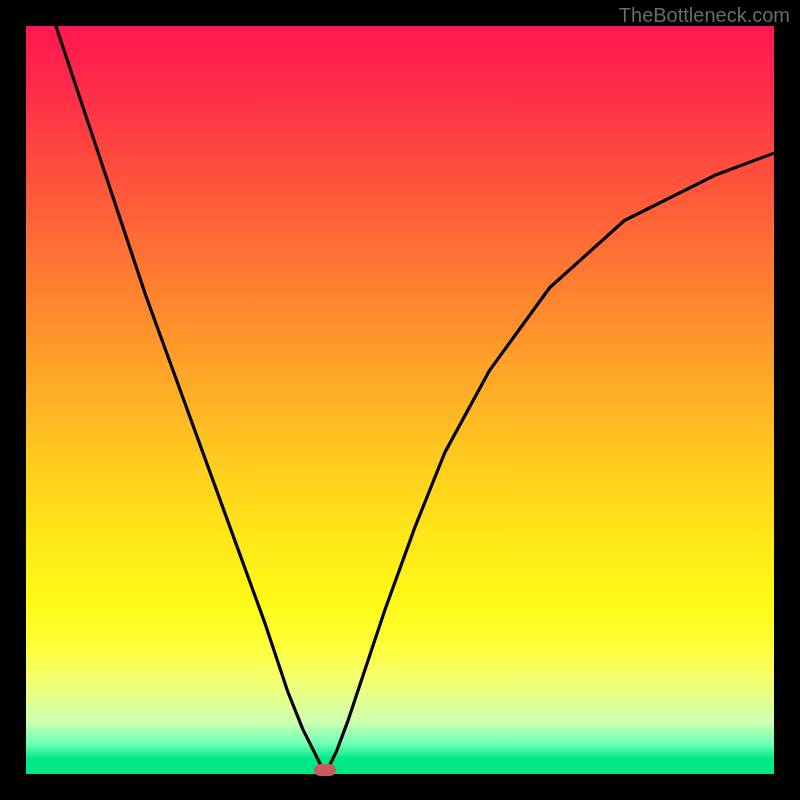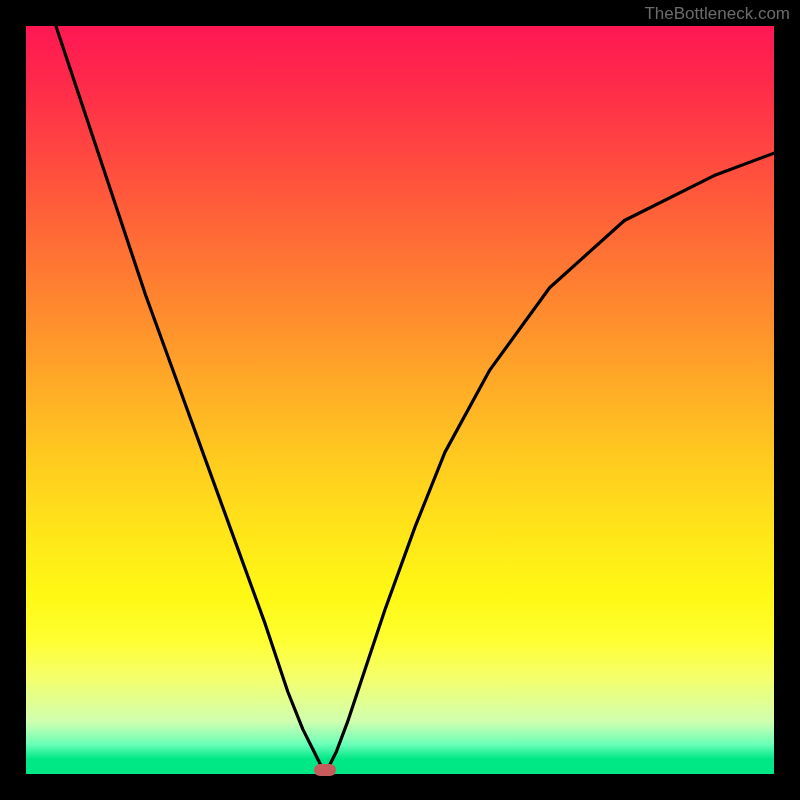--- a/index.html
+++ b/index.html
@@ -41,21 +41,21 @@
       #6bffb8 96%,
       #00e786 98%,
       #00e786 100%
     );
   }
   .watermark {
     position: absolute;
     top: 4px;
     right: 10px;
     color: #6b6b6b;
-    font-size: 17px;
+    font-size: 20px;
     font-weight: 500;
     z-index: 10;
   }
   svg.curve {
     position: absolute;
     top: 0;
     left: 0;
     width: 748px;
     height: 748px;
   }

